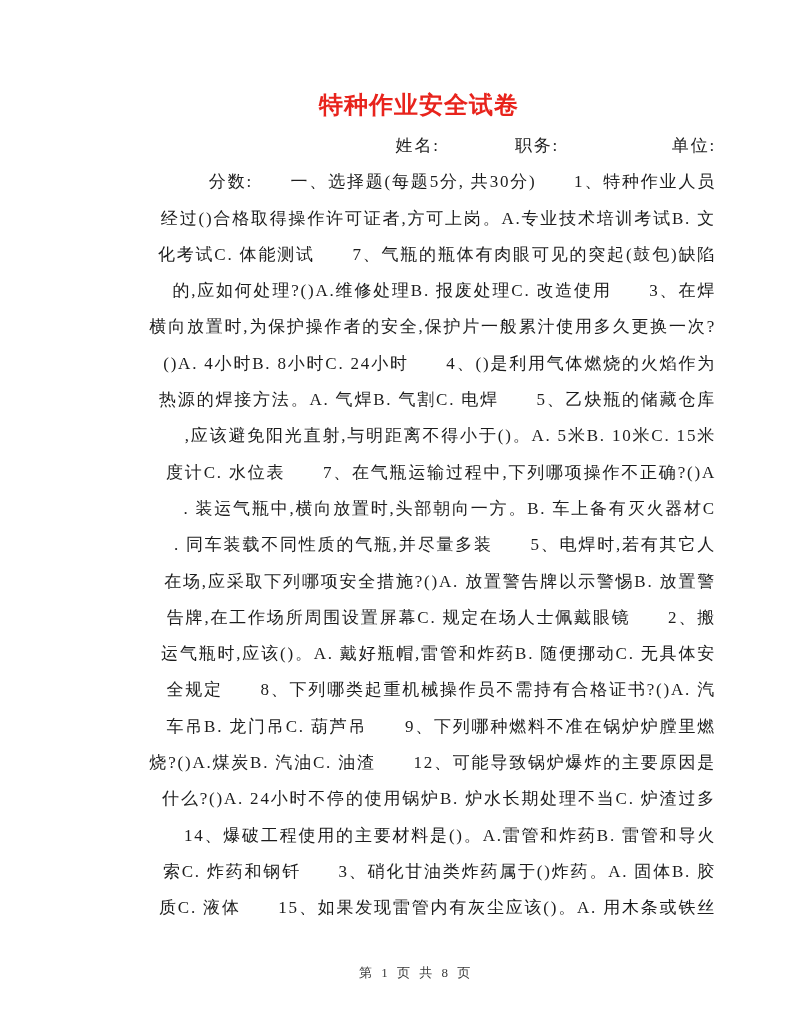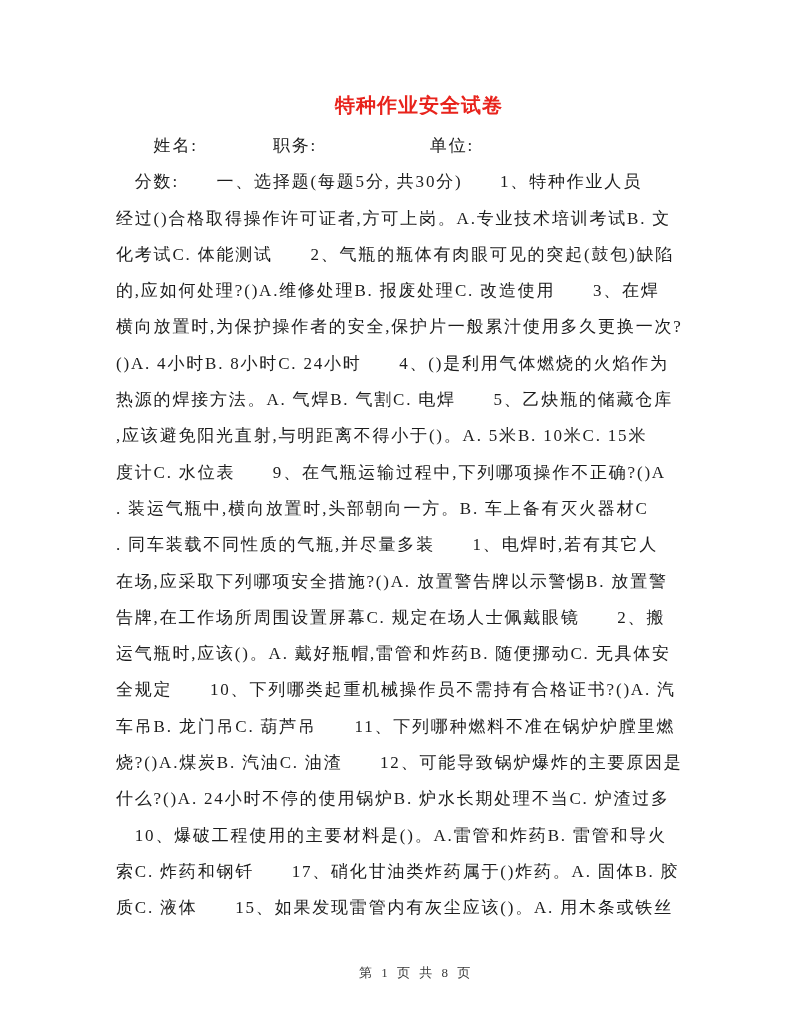--- a/index.html
+++ b/index.html
@@ -17,38 +17,39 @@
     color: #1c1c1c;
   }
   .doc-title {
     position: absolute;
     top: 91px;
     left: 0;
     width: 800px;
     margin: 0;
     text-align: center;
     text-indent: 38px;
-    font-size: 20px;
+    font-size: 24px;
     font-weight: bold;
     letter-spacing: 1px;
     line-height: 28px;
     white-space: pre;
   }
   .content {
     position: absolute;
     top: 128px;
     left: 116px;
     width: 600px;
   }
   .line {
     white-space: pre;
     font-size: 17px;
     letter-spacing: 1.8px;
     line-height: 36.3px;
     height: 36.3px;
+    text-align: right;
   }
   .footer {
     position: absolute;
     top: 964px;
     left: 16px;
     width: 800px;
     text-align: center;
     font-size: 13px;
     letter-spacing: 3px;
     color: #3a3a3a;
@@ -59,36 +60,36 @@
 <body>
 
 <div class="page">
 
   <h1 class="doc-title" style="color: rgb(232, 35, 28);">特种作业安全试卷</h1>
 
   <div class="content">
     <div class="line">　　姓名:　　　　职务:　　　　　　单位:</div>
     <div class="line">　分数:　　一、选择题(每题5分, 共30分)　　1、特种作业人员</div>
     <div class="line">经过()合格取得操作许可证者,方可上岗。A.专业技术培训考试B. 文</div>
-    <div class="line">化考试C. 体能测试　　2、气瓶的瓶体有肉眼可见的突起(鼓包)缺陷</div>
+    <div class="line">化考试C. 体能测试　　7、气瓶的瓶体有肉眼可见的突起(鼓包)缺陷</div>
     <div class="line">的,应如何处理?()A.维修处理B. 报废处理C. 改造使用　　3、在焊</div>
     <div class="line">横向放置时,为保护操作者的安全,保护片一般累汁使用多久更换一次?</div>
     <div class="line">()A. 4小时B. 8小时C. 24小时　　4、()是利用气体燃烧的火焰作为</div>
     <div class="line">热源的焊接方法。A. 气焊B. 气割C. 电焊　　5、乙炔瓶的储藏仓库</div>
     <div class="line">,应该避免阳光直射,与明距离不得小于()。A. 5米B. 10米C. 15米</div>
-    <div class="line">度计C. 水位表　　9、在气瓶运输过程中,下列哪项操作不正确?()A</div>
+    <div class="line">度计C. 水位表　　7、在气瓶运输过程中,下列哪项操作不正确?()A</div>
     <div class="line">. 装运气瓶中,横向放置时,头部朝向一方。B. 车上备有灭火器材C</div>
-    <div class="line">. 同车装载不同性质的气瓶,并尽量多装　　1、电焊时,若有其它人</div>
+    <div class="line">. 同车装载不同性质的气瓶,并尽量多装　　5、电焊时,若有其它人</div>
     <div class="line">在场,应采取下列哪项安全措施?()A. 放置警告牌以示警惕B. 放置警</div>
     <div class="line">告牌,在工作场所周围设置屏幕C. 规定在场人士佩戴眼镜　　2、搬</div>
     <div class="line">运气瓶时,应该()。A. 戴好瓶帽,雷管和炸药B. 随便挪动C. 无具体安</div>
-    <div class="line">全规定　　10、下列哪类起重机械操作员不需持有合格证书?()A. 汽</div>
-    <div class="line">车吊B. 龙门吊C. 葫芦吊　　11、下列哪种燃料不准在锅炉炉膛里燃</div>
+    <div class="line">全规定　　8、下列哪类起重机械操作员不需持有合格证书?()A. 汽</div>
+    <div class="line">车吊B. 龙门吊C. 葫芦吊　　9、下列哪种燃料不准在锅炉炉膛里燃</div>
     <div class="line">烧?()A.煤炭B. 汽油C. 油渣　　12、可能导致锅炉爆炸的主要原因是</div>
     <div class="line">什么?()A. 24小时不停的使用锅炉B. 炉水长期处理不当C. 炉渣过多</div>
-    <div class="line">　10、爆破工程使用的主要材料是()。A.雷管和炸药B. 雷管和导火</div>
-    <div class="line">索C. 炸药和钢钎　　17、硝化甘油类炸药属于()炸药。A. 固体B. 胶</div>
+    <div class="line">　14、爆破工程使用的主要材料是()。A.雷管和炸药B. 雷管和导火</div>
+    <div class="line">索C. 炸药和钢钎　　3、硝化甘油类炸药属于()炸药。A. 固体B. 胶</div>
     <div class="line">质C. 液体　　15、如果发现雷管内有灰尘应该()。A. 用木条或铁丝</div>
   </div>
 
   <div class="footer">第 1 页 共 8 页</div>
 
 </div>
 
 </body></html>

